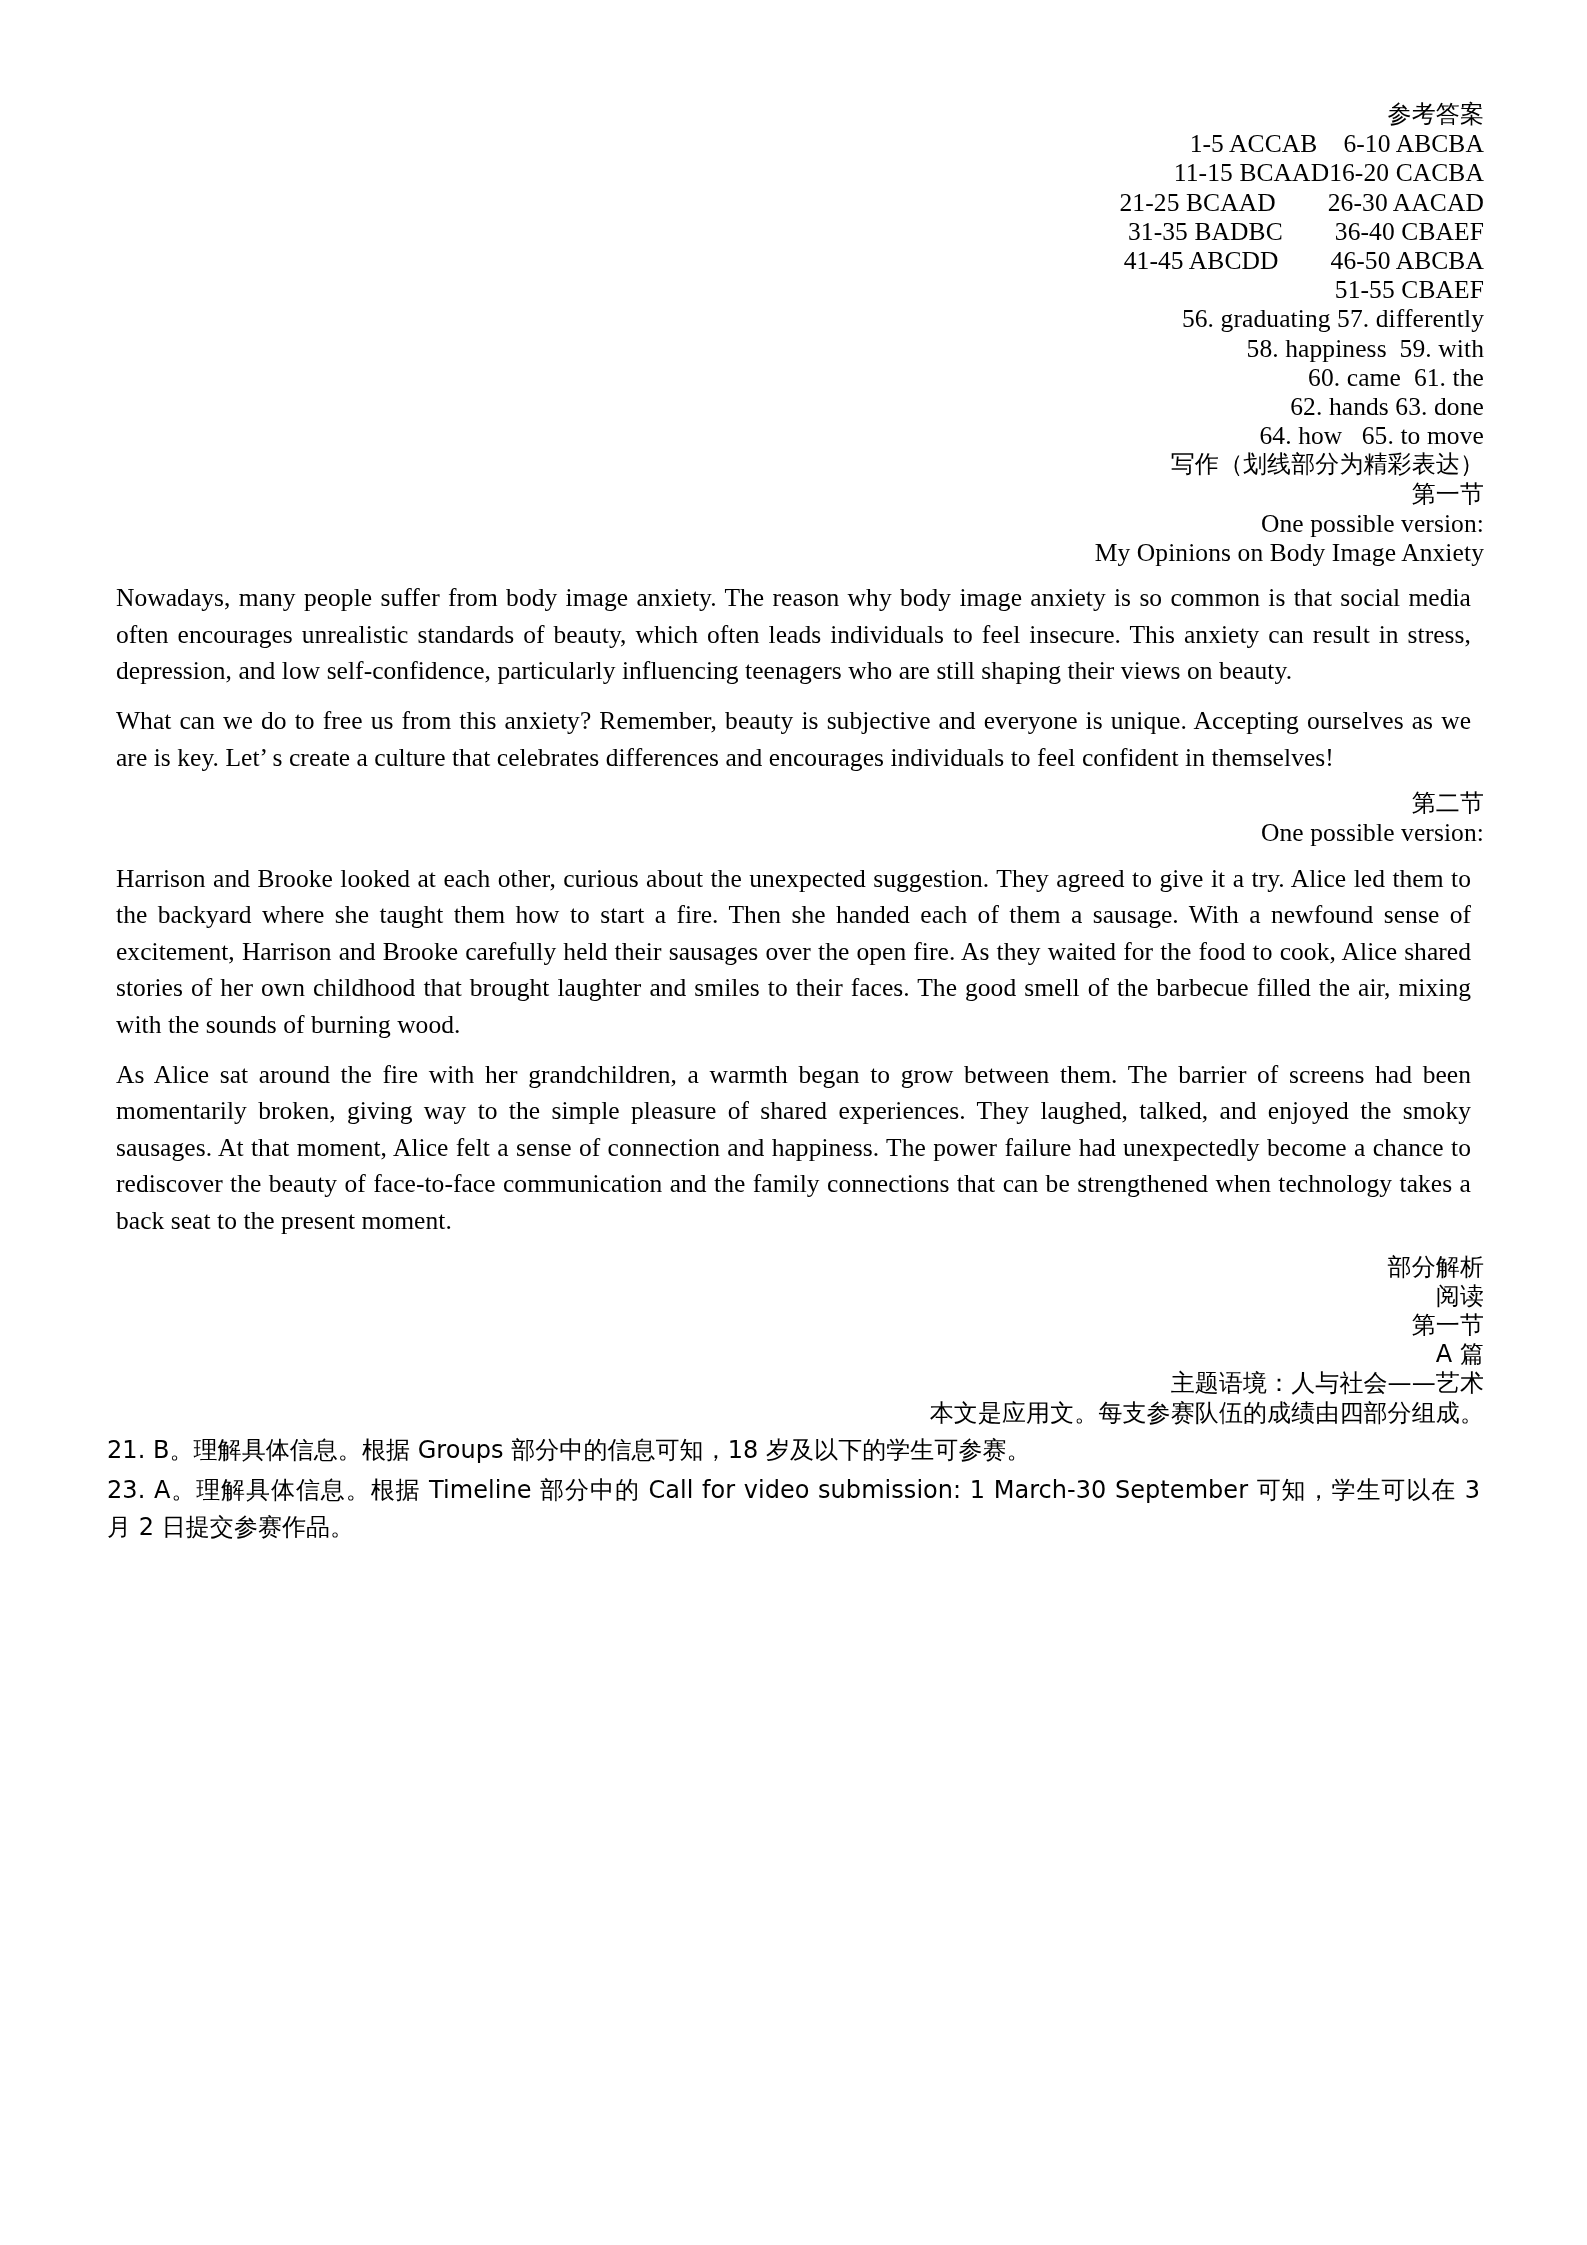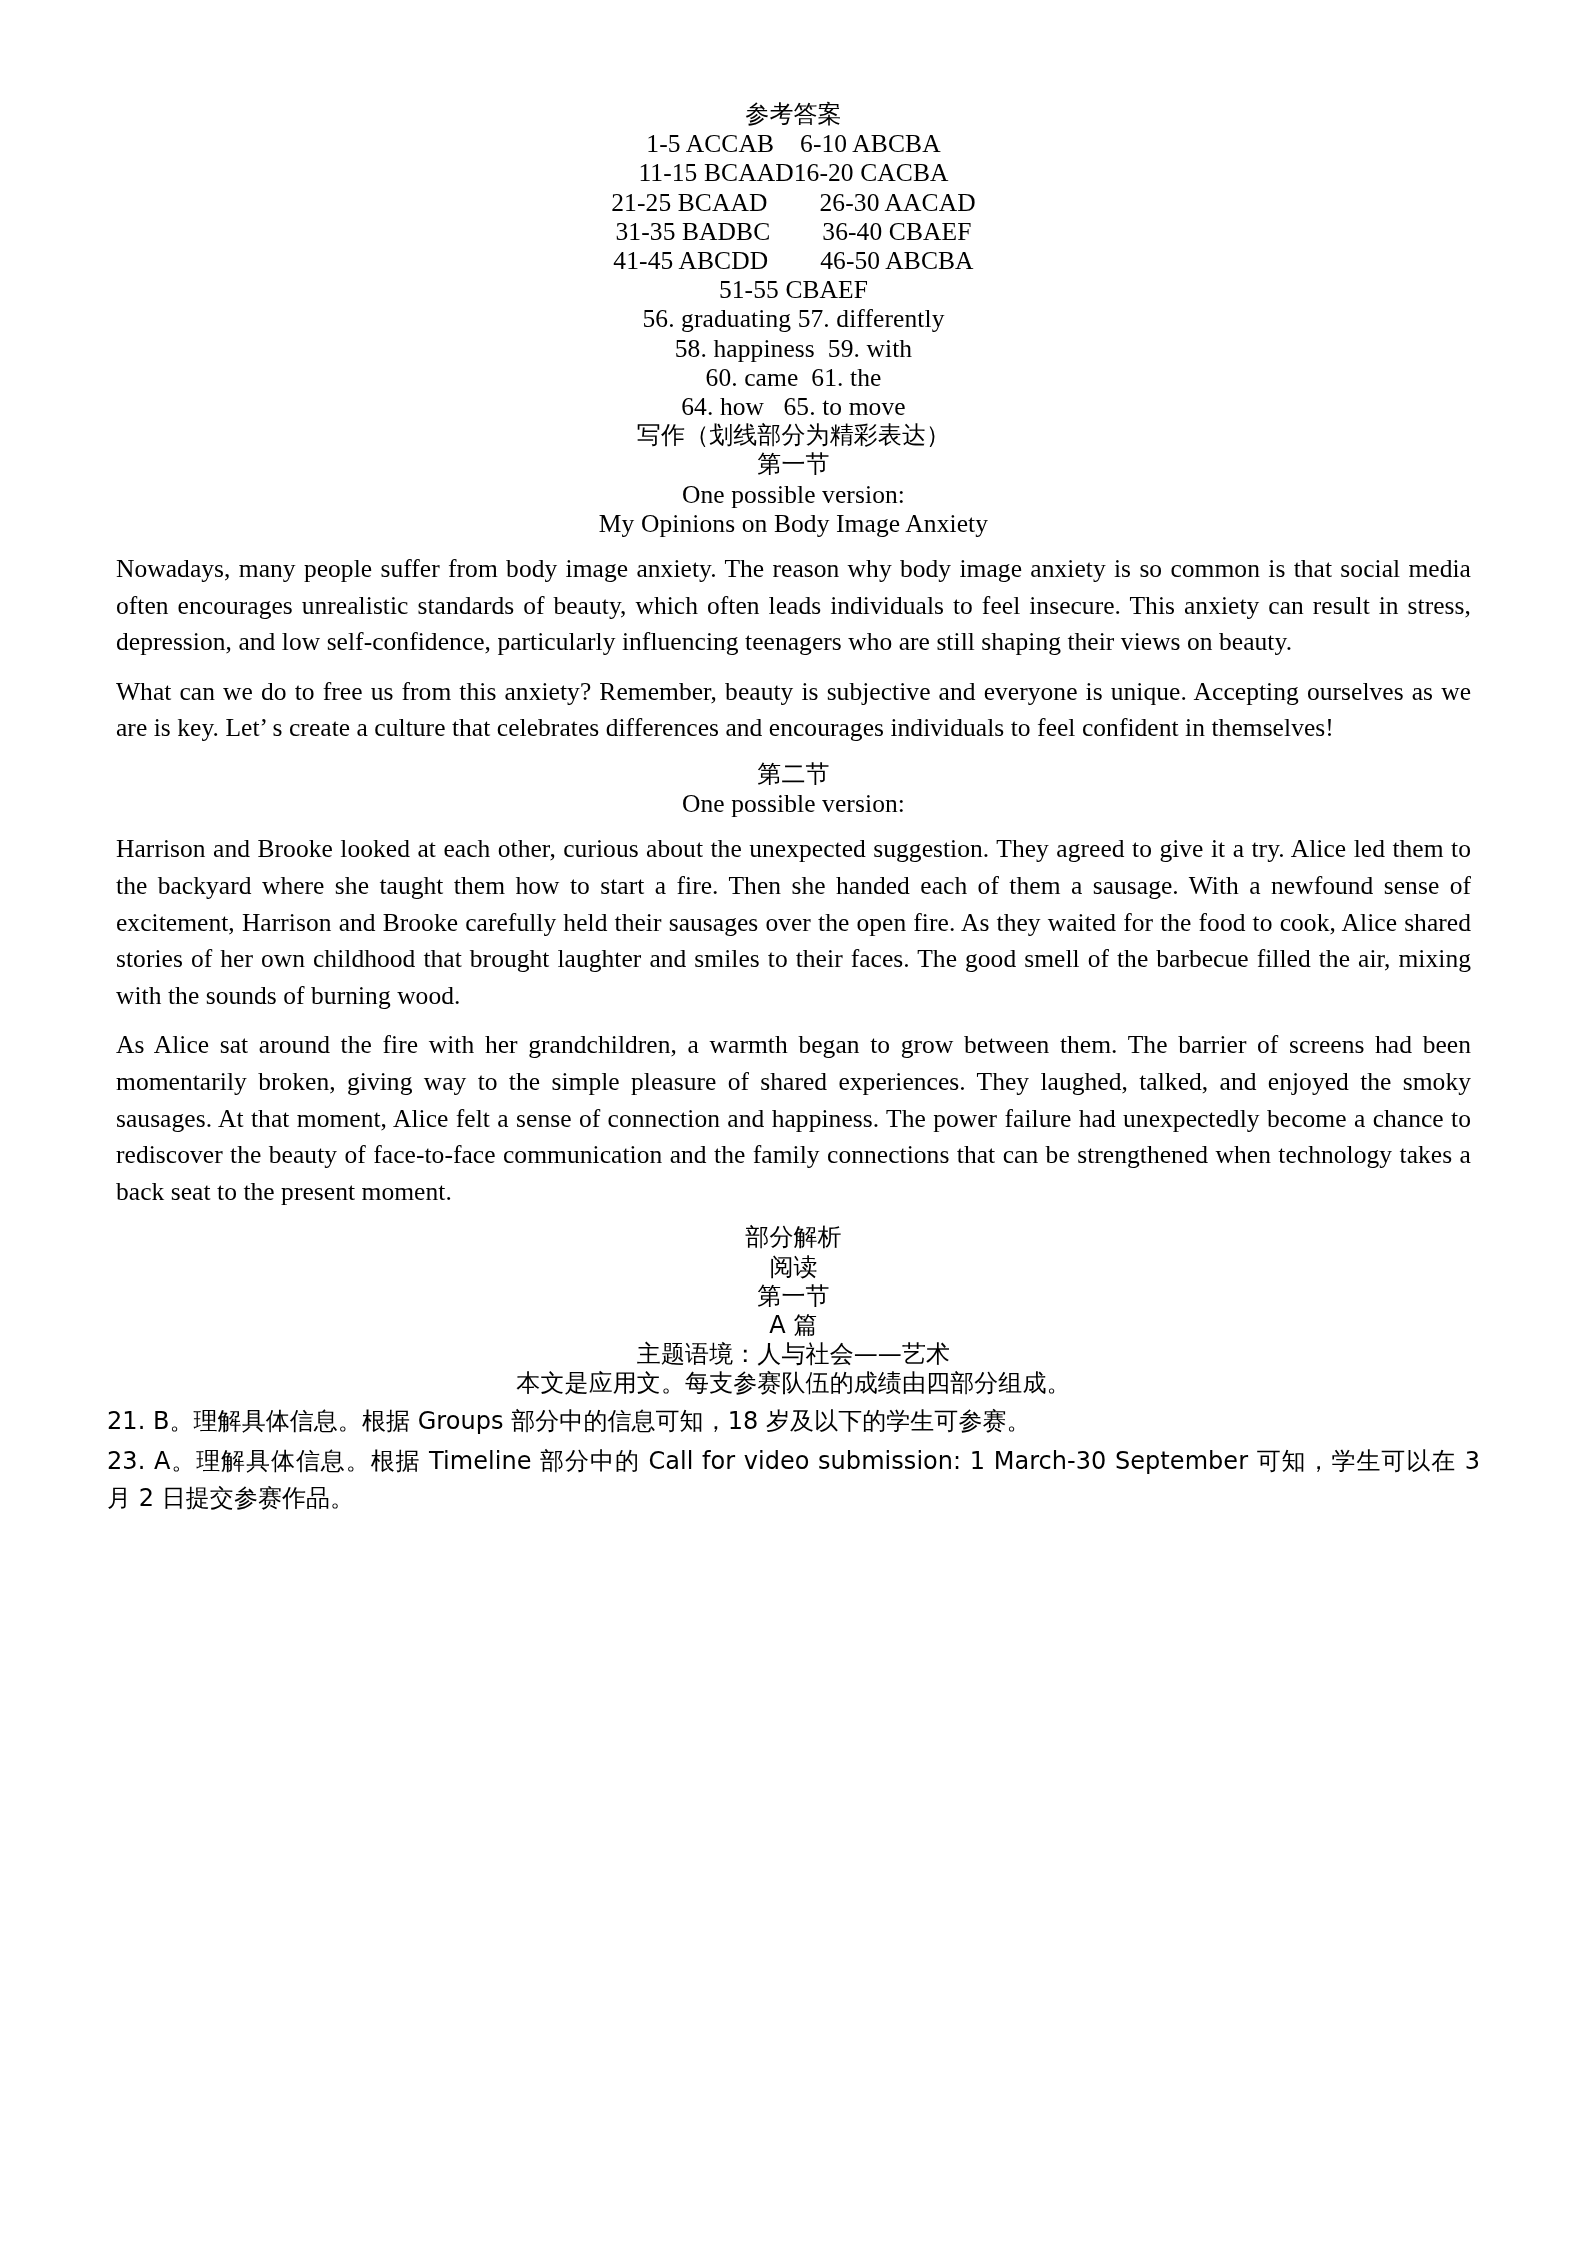--- a/index.html
+++ b/index.html
@@ -23,21 +23,21 @@
     position: absolute;
     left: 103px;
     top: 100px;
     width: 1381px;
   }
   
   .line {
     font-size: 25.5px;
     line-height: 29.2px;
     white-space: pre;
-    text-align: center;
+    text-align: right;
     letter-spacing: 0.1px;
   }
   
   .para {
     font-size: 25.5px;
     line-height: 36.6px;
     text-align: justify;
     text-justify: inter-word;
     margin: 13px;
     letter-spacing: 0.05px;
@@ -72,20 +72,21 @@
 
     <div class="line"><span>31-35</span> <span>BADBC</span><span class="sp-wide"></span><span class="sp-wide"></span><span>36-40</span> <span>CBAEF</span></div>
 
     <div class="line"><span>41-45</span> <span>ABCDD</span><span class="sp-wide"></span><span class="sp-wide"></span><span>46-50</span> <span>ABCBA</span></div>
 
     <div class="line"><span>51-55</span> <span>CBAEF</span></div>
 
     <div class="line">56. graduating 57. differently</div>
     <div class="line">58. happiness  59. with</div>
     <div class="line">60. came  61. the</div>
+    <div class="line">62. hands 63. done</div>
     <div class="line">64. how   65. to move</div>
 
     <div class="line cn">写作（划线部分为精彩表达）</div>
     <div class="line cn">第一节</div>
     <div class="line">One possible version:</div>
     <div class="line">My Opinions on Body Image Anxiety</div>
 
     <p class="para">Nowadays, many people suffer from body image anxiety. The reason why body image anxiety is so common is that social media often encourages unrealistic standards of beauty, which often leads individuals to feel insecure. This anxiety can result in stress, depression, and low self-confidence, particularly influencing teenagers who are still shaping their views on beauty.</p>
     <p class="para">What can we do to free us from this anxiety? Remember, beauty is subjective and everyone is unique. Accepting ourselves as we are is key. Let’ s create a culture that celebrates differences and encourages individuals to feel confident in themselves!</p>
 

